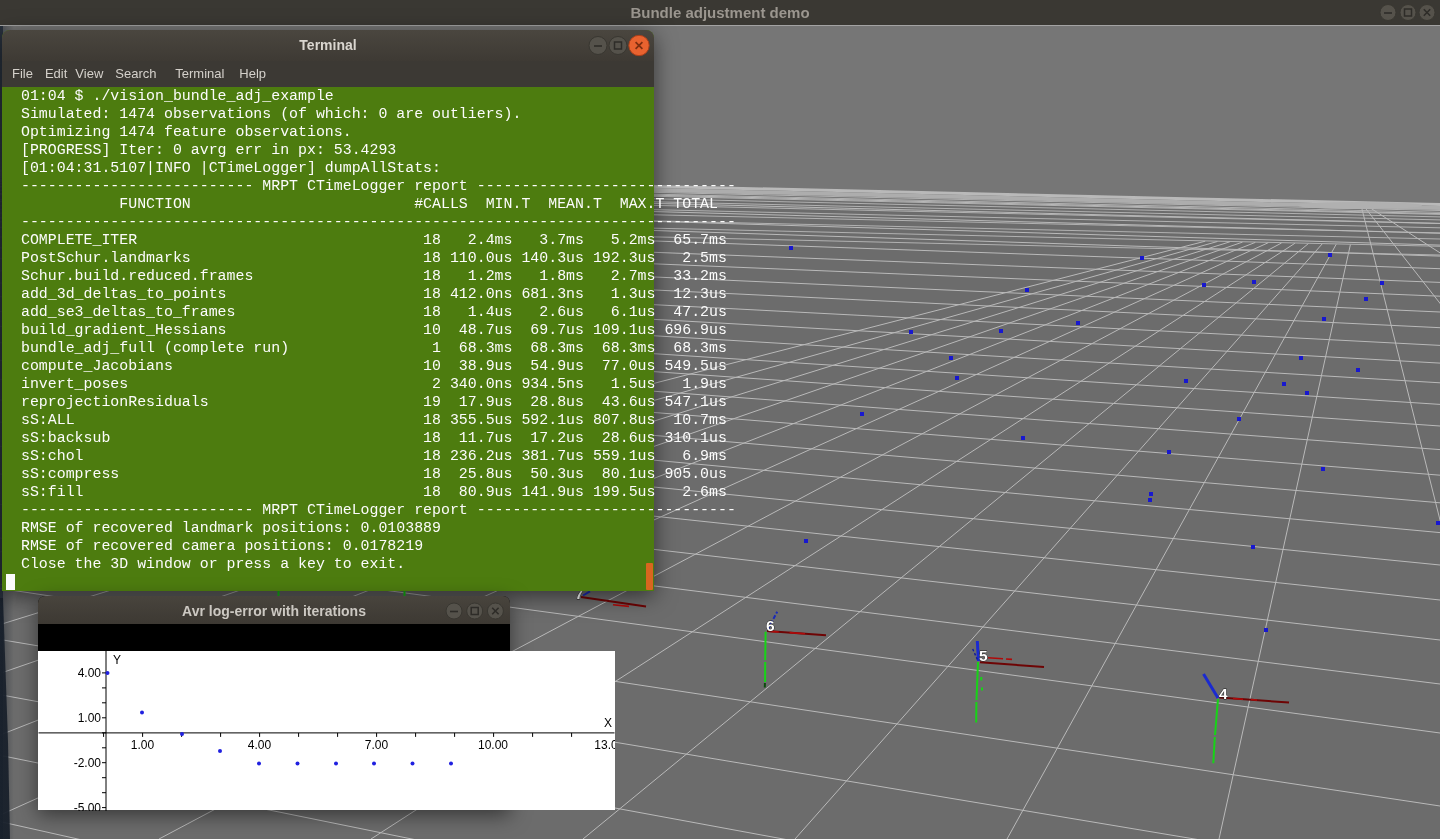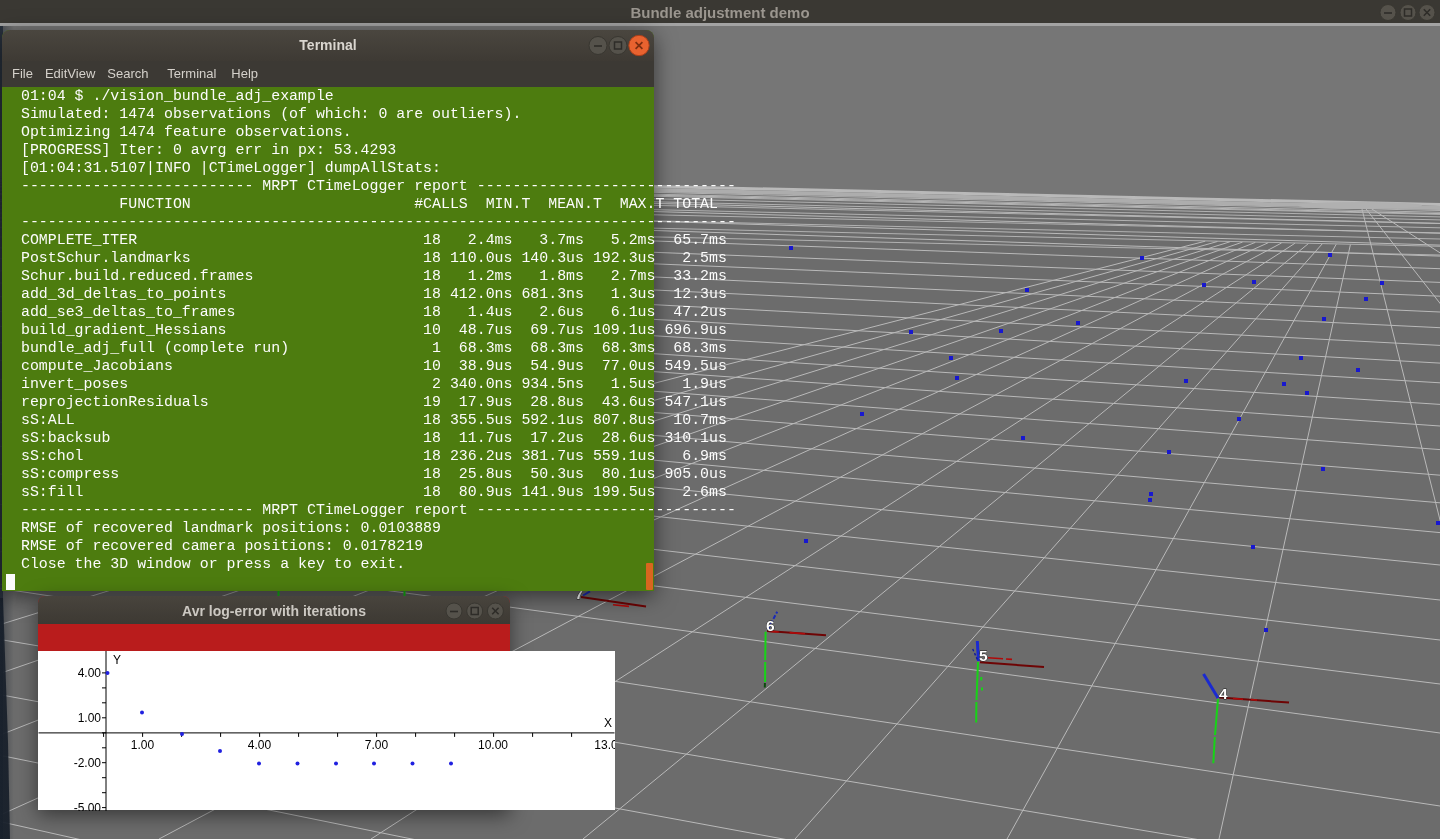--- a/index.html
+++ b/index.html
@@ -1,25 +1,25 @@
 <!DOCTYPE html>
 <html><head><meta charset="utf-8"><style>
 *{margin:0;padding:0;box-sizing:border-box}
 html,body{width:1440px;height:839px;overflow:hidden;background:#767676;font-family:"Liberation Sans",sans-serif}
-#topbar{position:absolute;left:0;top:0;width:1440px;height:26px;background:#3a3833;border-bottom:3px solid #a3a3a3}
+#topbar{position:absolute;left:0;top:0;width:1440px;height:26px;background:#3a3833;border-bottom:1px solid #a3a3a3}
 #topbar .t{position:absolute;left:0;right:0;top:3.5px;text-align:center;font-size:15px;font-weight:bold;color:#9b968f}
 #term{position:absolute;left:2px;top:30px;width:652px;height:561px;border-radius:8px 8px 0 0;box-shadow:0 5px 22px rgba(0,0,0,.55);background:#4d7c0f}
 #term .tb{position:relative;height:31px;border-radius:8px 8px 0 0;background:linear-gradient(#4a463f,#3e3a34)}
 #term .tb .t{position:absolute;left:0;right:0;top:7px;text-align:center;font-size:14px;font-weight:bold;color:#dad6d0}
 #term .mb{height:26px;background:#3c3934;color:#d5d1cb;font-size:13px;line-height:26px}
 #term .mb span{display:inline-block}
 #term pre{font-family:"Liberation Mono",monospace;font-size:14.9px;line-height:18px;color:#fcfcfc;padding-left:19px;padding-top:0px}
 #cursor{position:absolute;left:4px;top:544px;width:9px;height:16px;background:#fbfbfb}
 #sthumb{position:absolute;right:1px;top:533px;width:7px;height:27px;background:#d8661f;border-radius:1px}
-#plot{position:absolute;left:38px;top:596px;width:472px;height:214px;box-shadow:0 5px 20px rgba(0,0,0,.5);background:#b91c1c;border-radius:7px 7px 0 0}
+#plot{position:absolute;left:38px;top:596px;width:472px;height:214px;box-shadow:0 5px 20px rgba(0,0,0,.5);background:#000000;border-radius:7px 7px 0 0}
 #plot .tb{position:relative;height:28px;border-radius:7px 7px 0 0;background:linear-gradient(#48443d,#3d3933)}
 #plot .tb .t{position:absolute;left:0;right:0;top:7px;text-align:center;font-size:14px;font-weight:bold;color:#ccc8c2}
 #plot .mb{height:26.6px;color:#d5d1cb;font-size:13px;line-height:26px}
 #plot .mb span{margin-left:5px;display:inline-block}
 #plot .client{position:absolute;left:0;top:54.6px;width:577px;height:159.4px;background:#fff}
 </style></head>
 <body>
 <svg width="1440" height="839" viewBox="0 0 1440 839" style="position:absolute;left:0;top:0">
     <rect x="0" y="26" width="1440" height="813" fill="#767676"></rect>
     <polygon points="0,169.8 1440,203.0 1440,839 0,839" fill="#6c6c6c"></polygon>
@@ -174,21 +174,21 @@
       <div class="t">Terminal</div>
       <svg width="94" height="28" style="position:absolute;right:2px;top:0">
         <circle cx="40" cy="15.5" r="9" fill="#55524b" stroke="#393731"></circle>
         <line x1="36" y1="16.0" x2="44" y2="16.0" stroke="#2e2c28" stroke-width="1.6"></line>
         <circle cx="60" cy="15.5" r="9" fill="#55524b" stroke="#393731"></circle>
         <rect x="56.5" y="12.0" width="7" height="7" fill="none" stroke="#2e2c28" stroke-width="1.5"></rect>
         <circle cx="81" cy="15.5" r="10.2" fill="#e8622f" stroke="#aa3f1a"></circle>
         <path d="M 77.6 12.1 L 84.4 18.9 M 77.6 18.9 L 84.4 12.1" stroke="#7c2e10" stroke-width="1.7"></path>
       </svg>
     </div>
-  <div class="mb"><span style="margin-left:10px">File</span><span style="margin-left:12px">Edit</span><span style="margin-left:0">View</span><span style="margin-left:12px">Search</span><span style="margin-left:18.8px">Terminal</span><span style="margin-left:14.9px">Help</span></div>
+  <div class="mb"><span style="margin-left:10px">File</span><span style="margin-left:12px">Edit</span><span style="margin-left:8px">View</span><span style="margin-left:12px">Search</span><span style="margin-left:18.8px">Terminal</span><span style="margin-left:14.9px">Help</span></div>
   <pre>01:04 $ ./vision_bundle_adj_example
 Simulated: 1474 observations (of which: 0 are outliers).
 Optimizing 1474 feature observations.
 [PROGRESS] Iter: 0 avrg err in px: 53.4293
 [01:04:31.5107|INFO |CTimeLogger] dumpAllStats:
 -------------------------- MRPT CTimeLogger report -----------------------------
            FUNCTION                         #CALLS  MIN.T  MEAN.T  MAX.T TOTAL
 --------------------------------------------------------------------------------
 COMPLETE_ITER                                18   2.4ms   3.7ms   5.2ms  65.7ms
 PostSchur.landmarks                          18 110.0us 140.3us 192.3us   2.5ms

